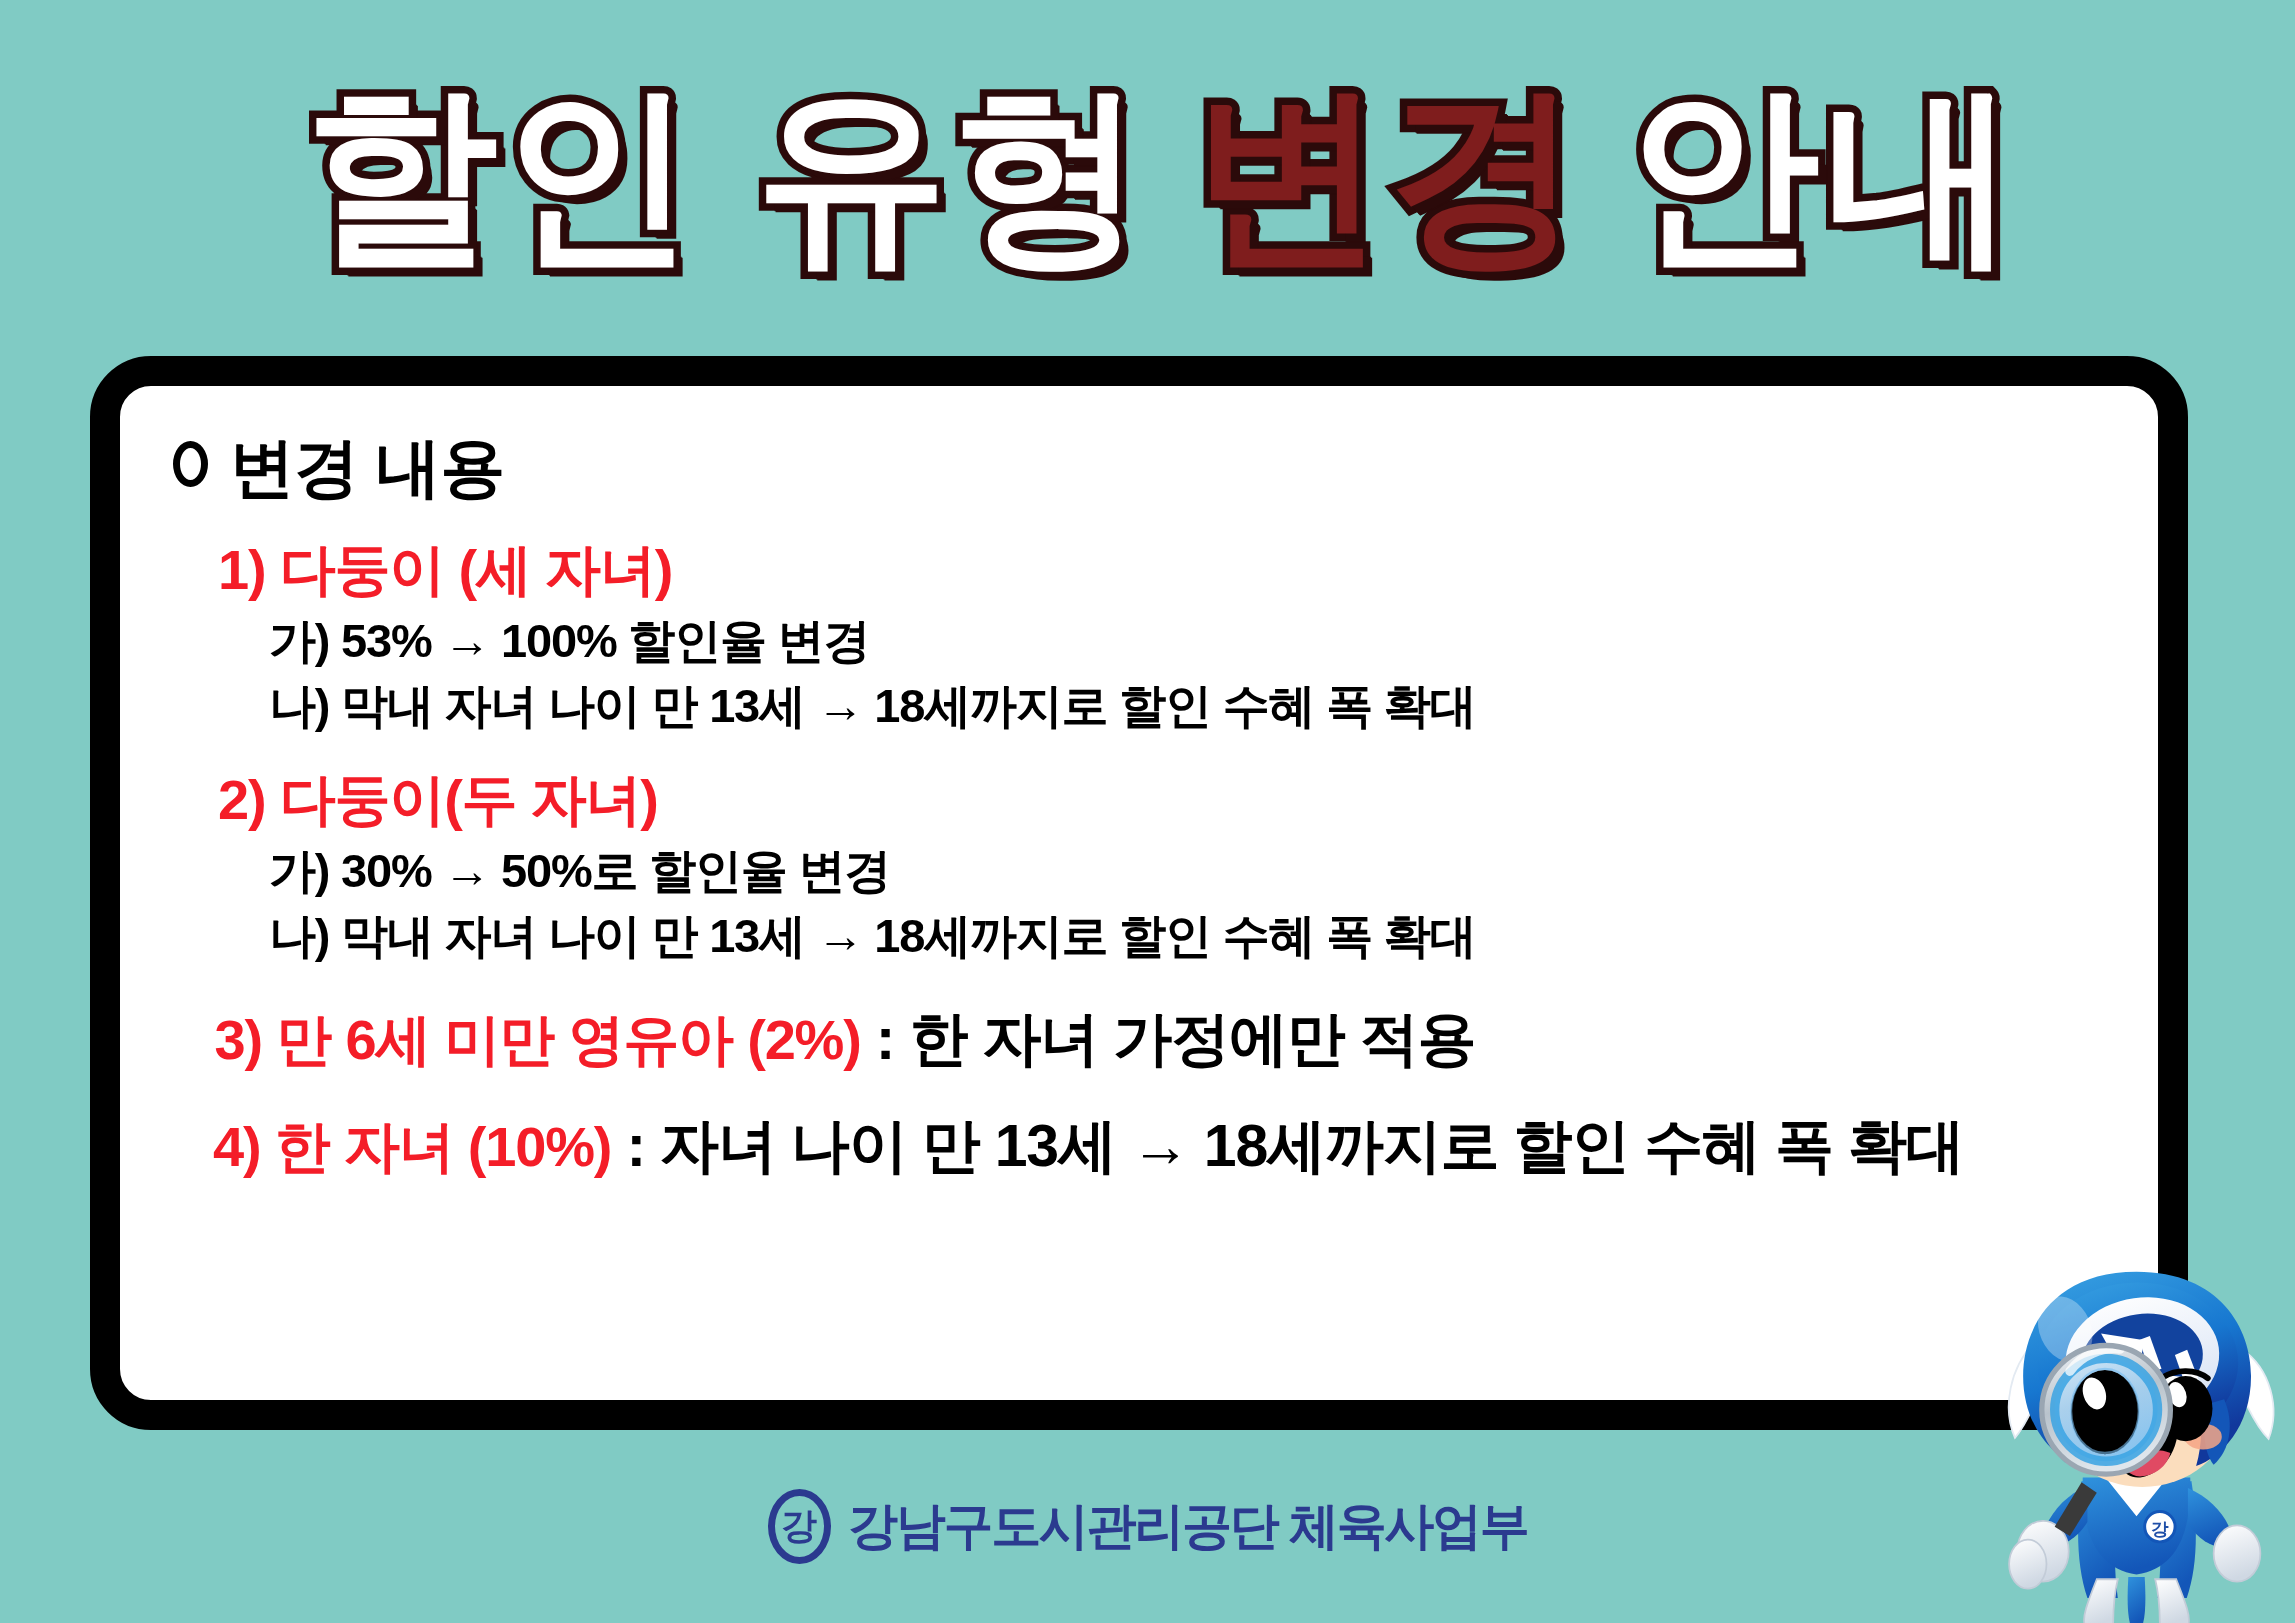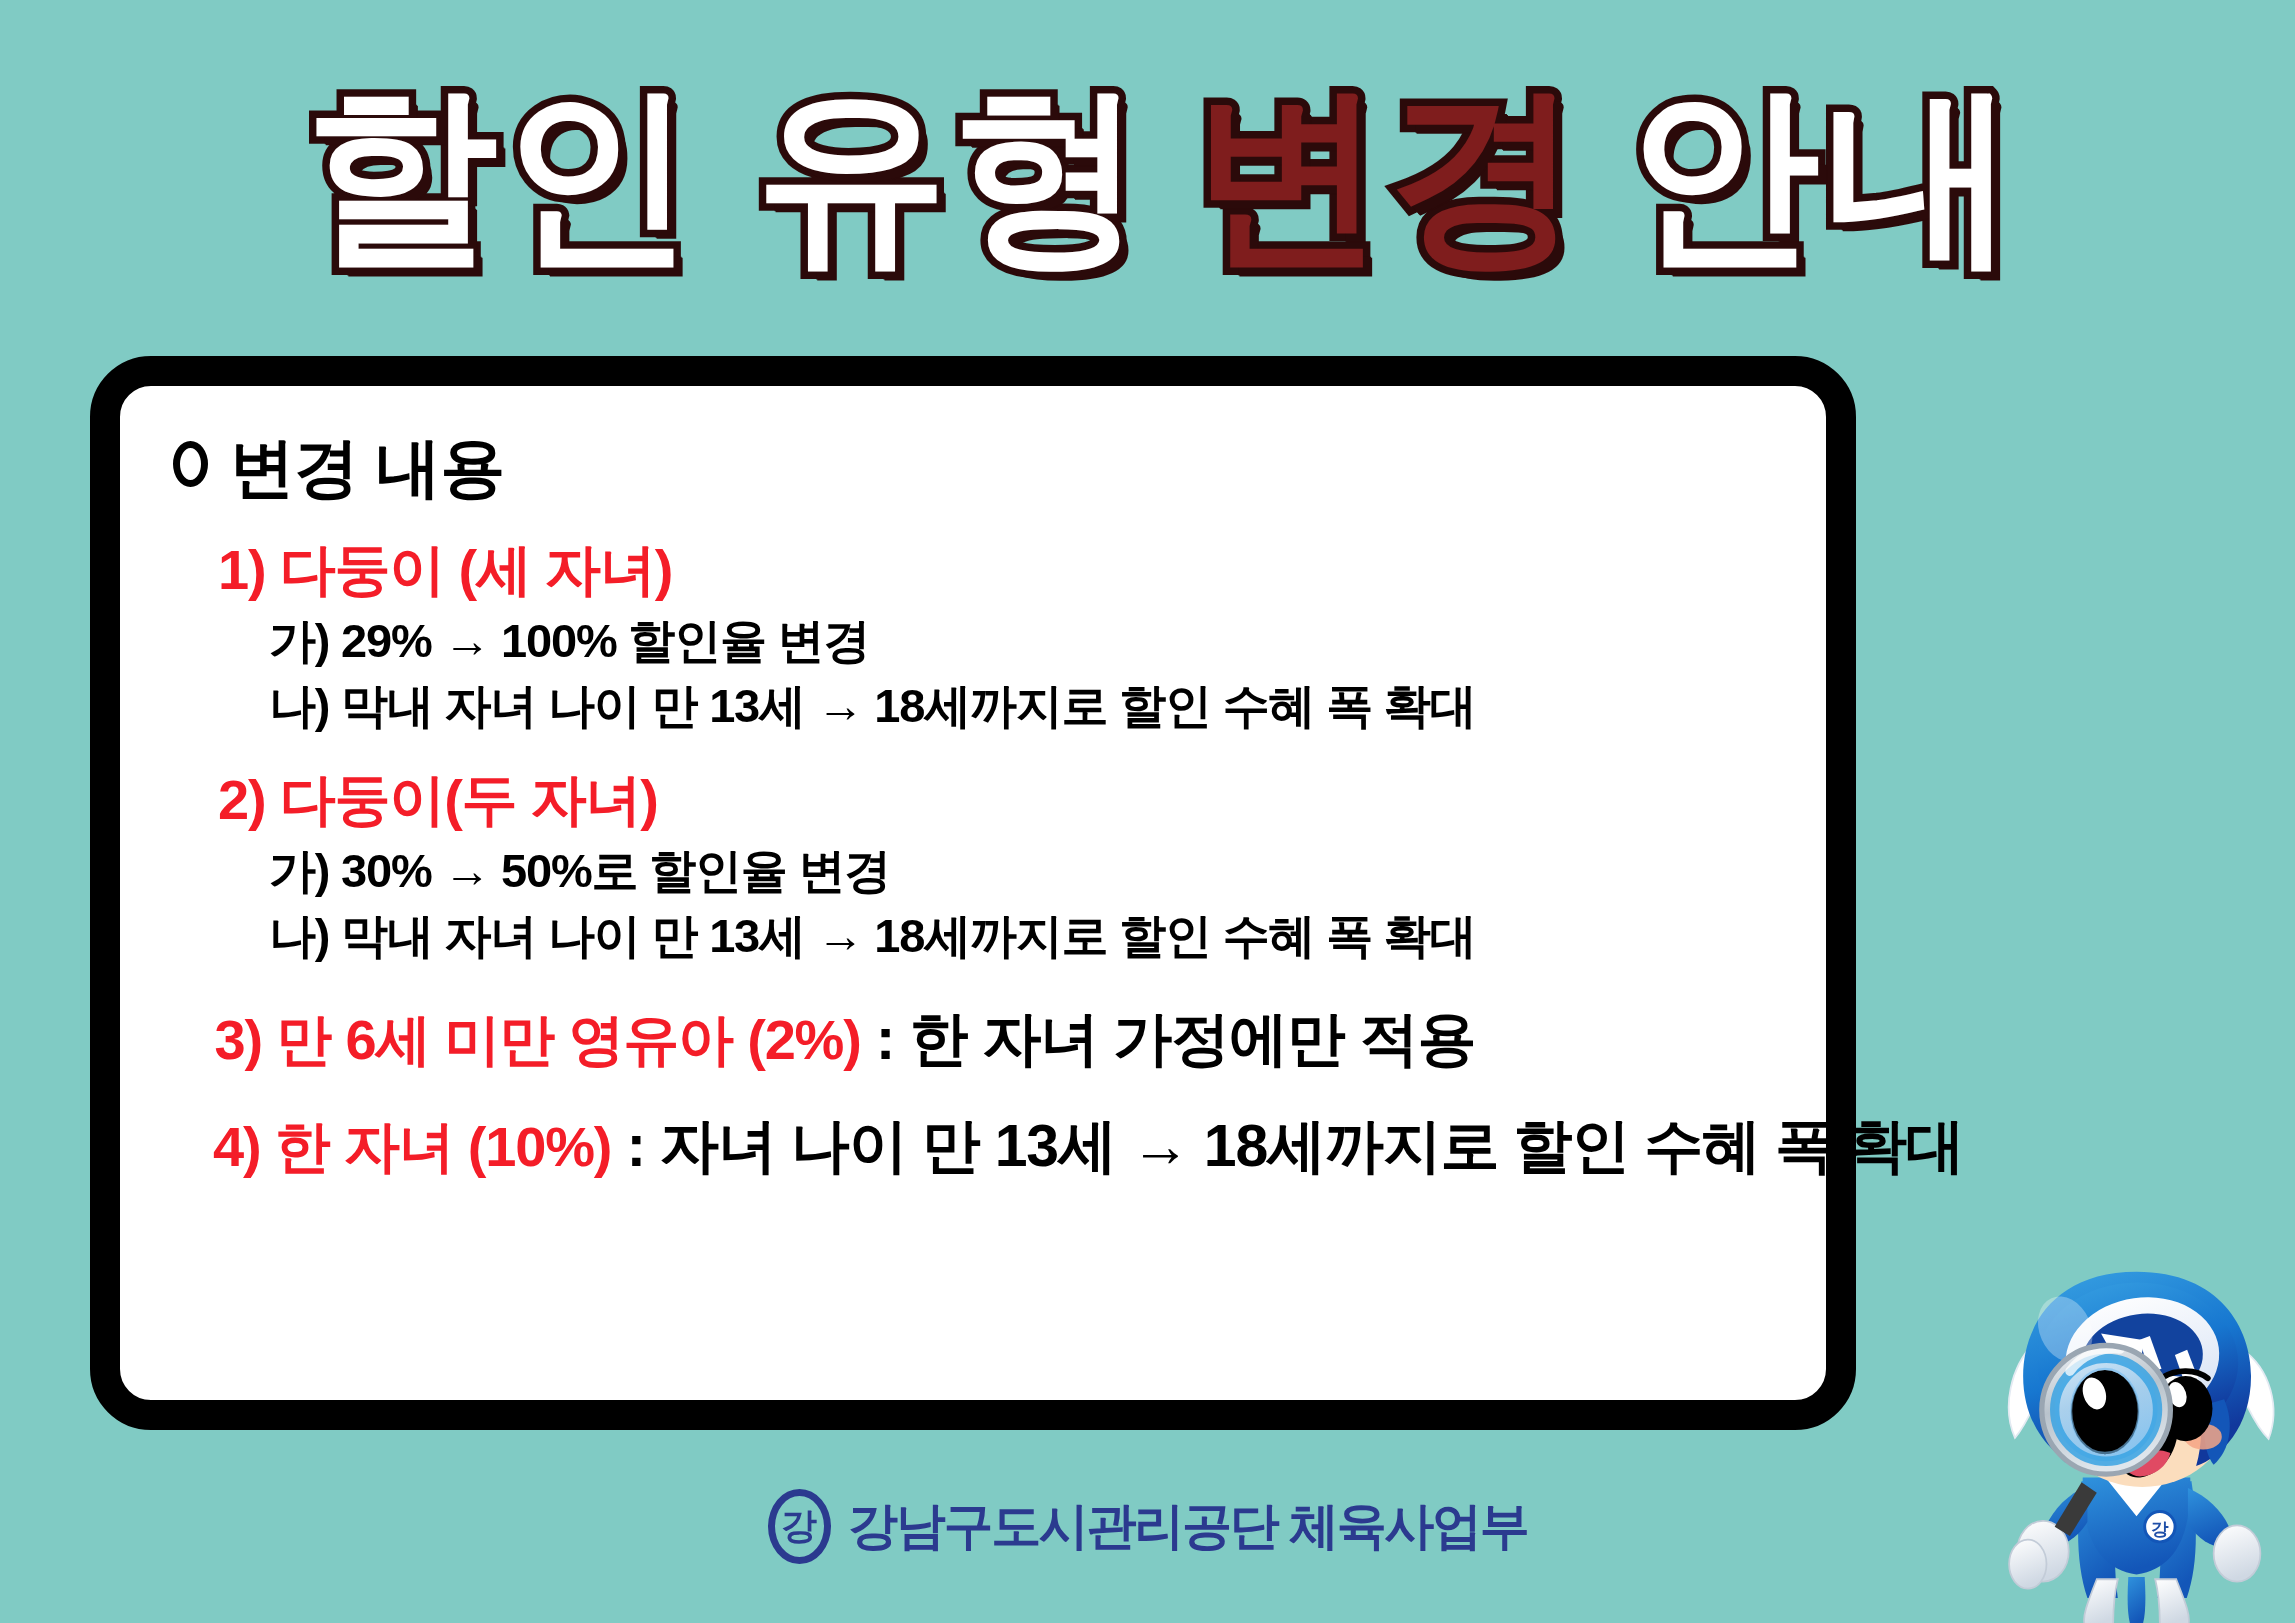--- a/index.html
+++ b/index.html
@@ -28,21 +28,21 @@
        9.3px 9.3px 0 #2b0a0a;
   }
   .t-white{color:#ffffff;}
   .t-red{color:#7f1d1d;}
   .title-gap{display:inline-block;width:43px;}
 
   
   #card{
     position:absolute;
     left:90px;top:356px;
-    width:1766px;height:1074px;
+    width:2098px;height:1074px;
     background:#ffffff;
     border:30px solid #000000;
     border-radius:61px;
     box-sizing:border-box;
   }
   #card-inner{
     position:absolute;left:0;top:0;right:0;bottom:0;
     padding:28px 35px 0 35px;
     box-sizing:border-box;
   }
@@ -130,21 +130,21 @@
 <div id="card">
   <div id="card-inner">
 
     <div class="heading-row">
       <span class="bullet-circle"></span>
       <span>변경 내용</span>
     </div>
 
     <div class="sec">
       <div class="sec-title">1) 다둥이 (세 자녀)</div>
-      <div class="sub">가) 29% → 100% 할인율 변경</div>
+      <div class="sub">가) 53% → 100% 할인율 변경</div>
       <div class="sub">나) 막내 자녀 나이 만 13세 → 18세까지로 할인 수혜 폭 확대</div>
     </div>
 
     <div class="sec gap2">
       <div class="sec-title">2) 다둥이(두 자녀)</div>
       <div class="sub">가) 30% → 50%로 할인율 변경</div>
       <div class="sub">나) 막내 자녀 나이 만 13세 → 18세까지로 할인 수혜 폭 확대</div>
     </div>
 
     <div class="sec gap3">

